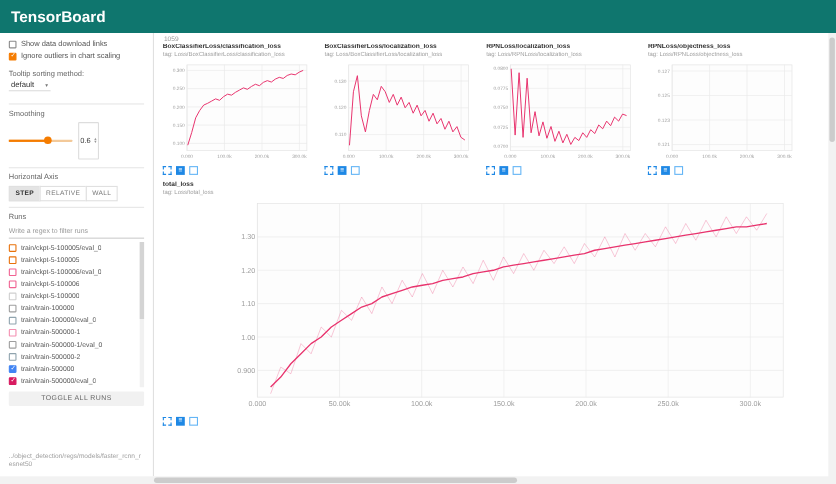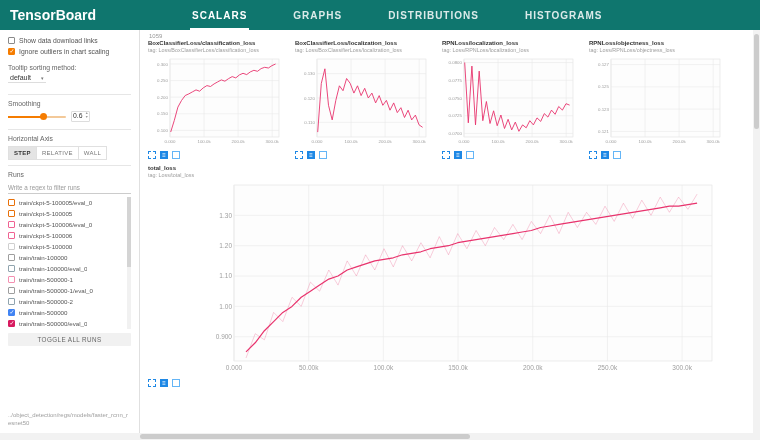--- a/index.html
+++ b/index.html
@@ -27,21 +27,21 @@
   .tooltip-block{margin:5px 0 6px}
   .tooltip-label{font-size:6.8px;color:#666;margin-bottom:2px}
   .select-box{display:inline-flex;align-items:center;gap:10px;font-size:7px;color:#333;border-bottom:1px solid #ddd;padding:1px 2px;cursor:pointer}
   .caret{font-size:5px;color:#777}
   .section{border-top:1px solid #e6e6e6;margin-top:5px;padding-top:5px}
   .section-label{font-size:6.8px;color:#666;margin-bottom:4px}
   .slider-row{display:flex;align-items:center;gap:5px;margin:4px 0 2px}
   .slider{position:relative;width:58px;height:2px;background:#f3c999;border-radius:1px;cursor:pointer}
   .slider-fill{position:absolute;left:0;top:0;height:2px;background:#f57c00}
   .slider-thumb{position:absolute;top:-3px;width:7px;height:7px;border-radius:50%;background:#f57c00}
-  .num-box{display:flex;align-items:flex-start;border:1px solid #ddd;border-radius:1px;padding:0 1px;height:11px}
+  .num-box{display:flex;align-items:center;border:1px solid #ddd;border-radius:1px;padding:16px 1px;height:11px}
   .num-box input{width:12px;border:none;font-size:6.8px;font-family:"Liberation Sans",sans-serif;color:#333;padding:0;outline:none}
   .spin{display:flex;flex-direction:column;font-size:3.5px;color:#999;line-height:1}
   .axis-btns{display:flex;margin-top:2px}
   .axis-btn{font-size:6px;color:#777;letter-spacing:.3px;padding:3px 5px;border:1px solid #e0e0e0;background:#fff;cursor:pointer;margin-right:-1px}
   .axis-btn.active{background:#e4e4e4;color:#333;font-weight:bold}
   .filter-input{width:100%;border:none;border-bottom:1px solid #ccc;font-size:6.3px;padding:2px 0;color:#333;outline:none;font-family:"Liberation Sans",sans-serif}
   .filter-input::placeholder{color:#999}
   .runs-list{margin-top:3px;position:relative;padding-right:7px}
   .run-row{display:flex;align-items:center;height:11px;cursor:pointer}
   .run-label{font-size:6.2px;color:#555;white-space:nowrap;overflow:hidden;text-overflow:ellipsis}
@@ -69,26 +69,20 @@
   .v-scroll{position:absolute;right:0;top:30px;width:7px;height:410px;background:#f2f2f2}
   .v-scroll .thumb{position:absolute;top:4px;left:1px;width:5px;height:95px;background:#cccccc;border-radius:3px}
   .h-scroll{position:absolute;left:0;bottom:0;width:760px;height:7px;background:#f2f2f2}
   .h-scroll .thumb{position:absolute;left:140px;top:1px;width:330px;height:5px;background:#cccccc;border-radius:3px}
 </style>
 </head>
 <body>
 
 <div class="header">
   <div class="hdr-title">TensorBoard</div>
-  <div class="tabs">
-    <div class="tab active">SCALARS</div>
-    <div class="tab">GRAPHS</div>
-    <div class="tab">DISTRIBUTIONS</div>
-    <div class="tab">HISTOGRAMS</div>
-  </div>
 </div>
 
 <div class="content">
   <div class="sidebar">
 
     <div class="opt-row">
       <span class="cb" style="border-color: rgb(138, 138, 138);"></span>
       <span class="opt-label">Show data download links</span>
     </div>
     <div class="opt-row">

